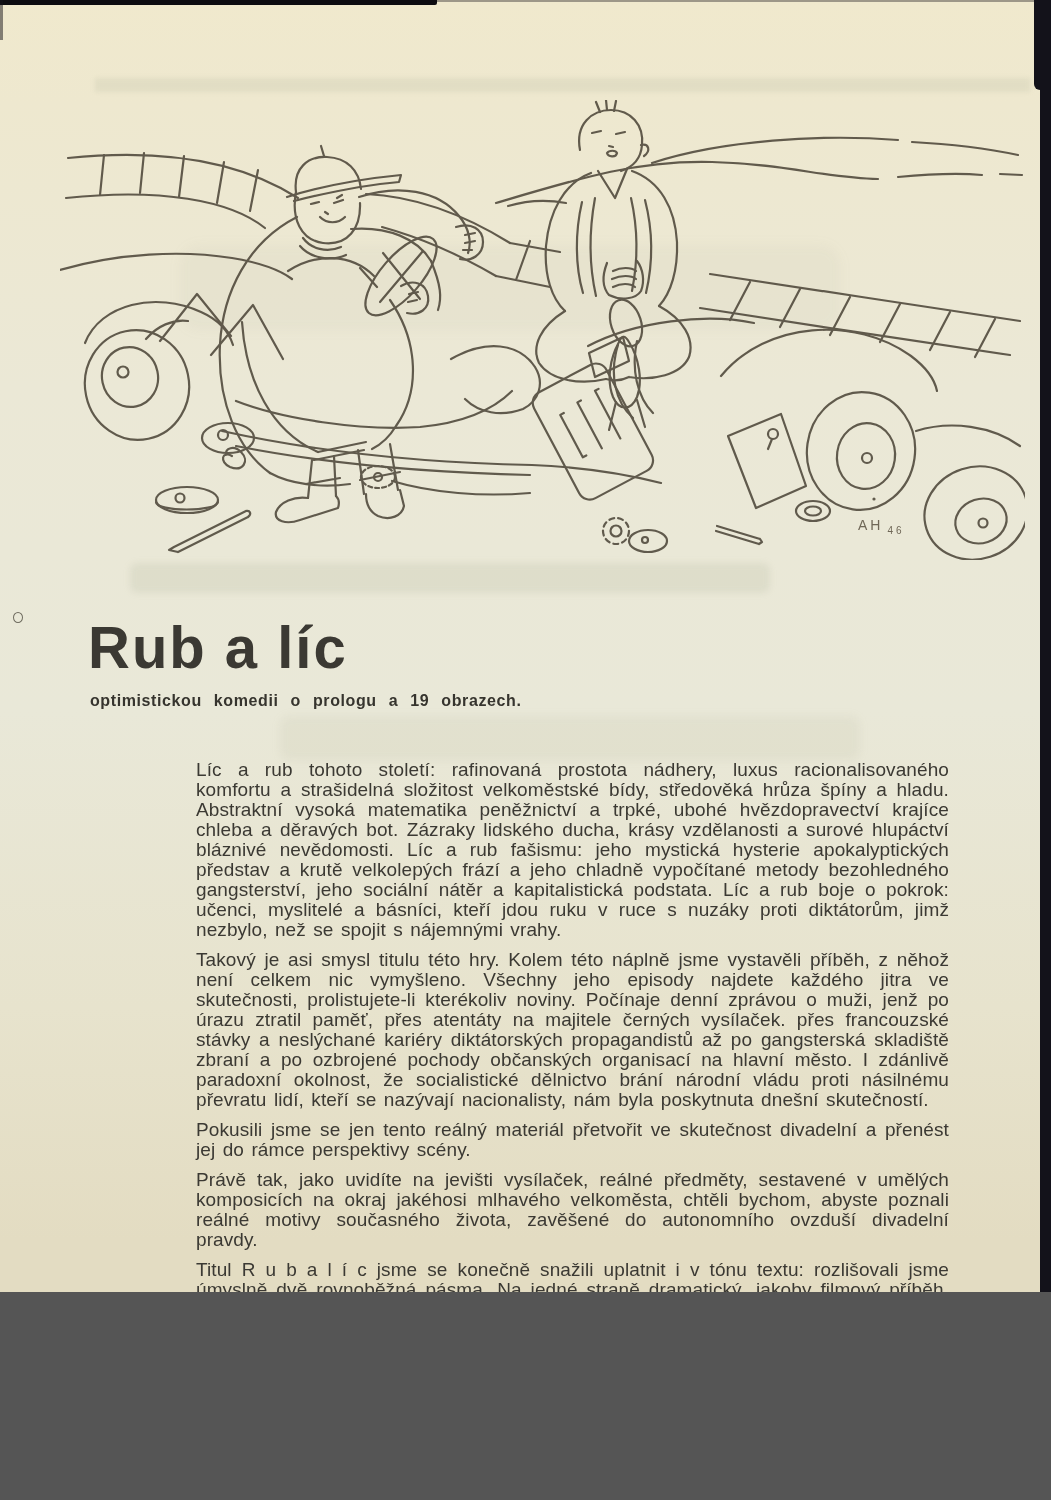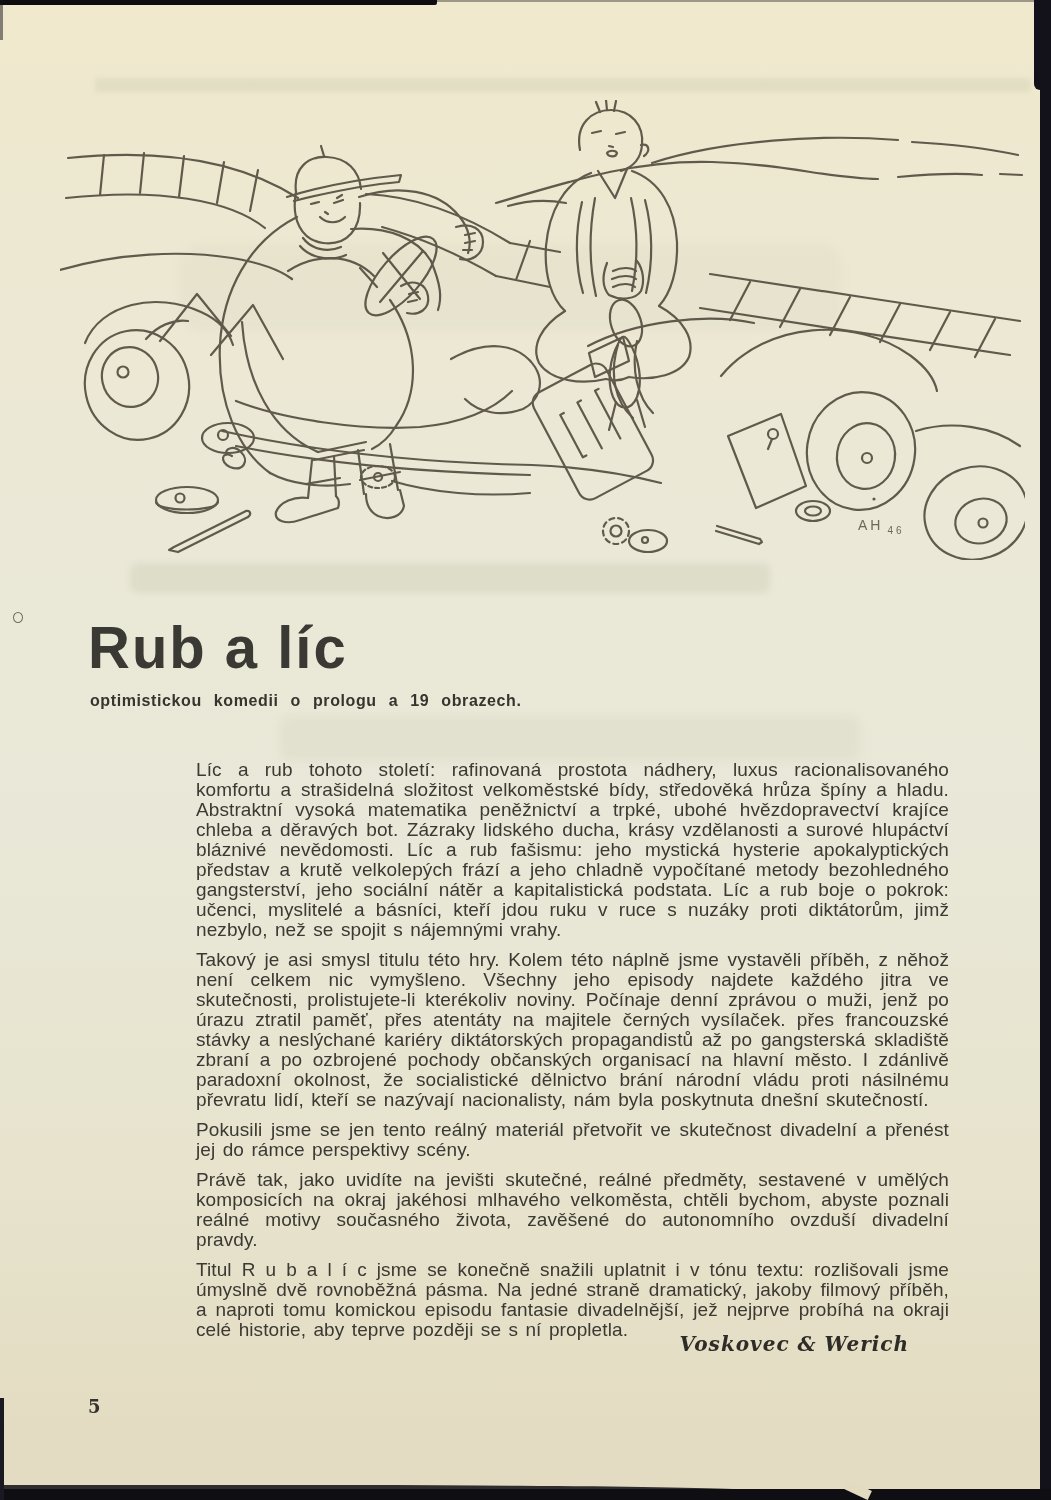--- a/index.html
+++ b/index.html
@@ -1,17 +1,17 @@
 <!DOCTYPE html>
 <html><head>
 <meta charset="utf-8">
 <style>
   html,body { margin:0; padding:0; background:#555; }
   .page {
-    position:relative; width:1051px; height:1500px; overflow:hidden;
+    position:relative; width:1051px; height:1292px; overflow:hidden;
     font-family:"Liberation Sans", sans-serif;
     background:linear-gradient(180deg,#f0e9cd 0%,#eee8cf 8%,#ebe8d6 30%,#e9e8d8 55%,#e7e3cd 78%,#e3dcc2 96%);
   }
   .abs { position:absolute; }
   
   .ghost { position:absolute; pointer-events:none; }
   .ghost-a { left:95px; top:78px; width:935px; height:14px; background:rgba(160,170,140,.16); filter:blur(2px); }
   .ghost-b { left:130px; top:563px; width:640px; height:30px; background:rgba(150,155,125,.14); filter:blur(3px); border-radius:8px; }
   .ghost-c { left:280px; top:716px; width:580px; height:44px; background:rgba(150,150,125,.09); filter:blur(4px); border-radius:10px; }
   .ghost-d { left:180px; top:245px; width:660px; height:85px; background:rgba(140,140,115,.05); filter:blur(6px); border-radius:20px; }
@@ -182,21 +182,21 @@
     <text x="798" y="430" font-size="14" letter-spacing="3" fill="#6f6757" font-family="Liberation Sans, sans-serif"><tspan>AH</tspan><tspan dx="4" dy="4" font-size="10">46</tspan></text>
   </svg>
 
   <h1 class="abs title">Rub a líc</h1>
   <h2 class="abs subtitle">optimistickou komedii o prologu a 19 obrazech.</h2>
 
   <div class="abs bodytext">
     <p>Líc a rub tohoto století: rafinovaná prostota nádhery, luxus racionalisovaného komfortu a strašidelná složitost velkoměstské bídy, středověká hrůza špíny a hladu. Abstraktní vysoká matematika peněžnictví a trpké, ubohé hvězdopravectví krajíce chleba a děravých bot. Zázraky lidského ducha, krásy vzdělanosti a surové hlupáctví bláznivé nevědomosti. Líc a rub fašismu: jeho mystická hysterie apokalyptických představ a krutě velkolepých frází a jeho chladně vypočítané metody bezohledného gangsterství, jeho sociální nátěr a kapitalistická podstata. Líc a rub boje o pokrok: učenci, myslitelé a básníci, kteří jdou ruku v ruce s nuzáky proti diktátorům, jimž nezbylo, než se spojit s nájemnými vrahy.</p>
     <p>Takový je asi smysl titulu této hry. Kolem této náplně jsme vystavěli příběh, z něhož není celkem nic vymyšleno. Všechny jeho episody najdete každého jitra ve skutečnosti, prolistujete-li kterékoliv noviny. Počínaje denní zprávou o muži, jenž po úrazu ztratil paměť, přes atentáty na majitele černých vysílaček. přes francouzské stávky a neslýchané kariéry diktátorských propagandistů až po gangsterská skladiště zbraní a po ozbrojené pochody občanských organisací na hlavní město. I zdánlivě paradoxní okolnost, že socialistické dělnictvo brání národní vládu proti násilnému převratu lidí, kteří se nazývají nacionalisty, nám byla poskytnuta dnešní skutečností.</p>
     <p>Pokusili jsme se jen tento reálný materiál přetvořit ve skutečnost divadelní a přenést jej do rámce perspektivy scény.</p>
-    <p>Právě tak, jako uvidíte na jevišti skutečné, reálné předměty, sestavené v umělých komposicích na okraj jakéhosi mlhavého velkoměsta, chtěli bychom, abyste poznali reálné motivy současného života, zavěšené do autonomního ovzduší divadelní pravdy.</p>
+    <p>Právě tak, jako uvidíte na jevišti vysílaček, reálné předměty, sestavené v umělých komposicích na okraj jakéhosi mlhavého velkoměsta, chtěli bychom, abyste poznali reálné motivy současného života, zavěšené do autonomního ovzduší divadelní pravdy.</p>
     <p>Titul R u b a l í c jsme se konečně snažili uplatnit i v tónu textu: rozlišovali jsme úmyslně dvě rovnoběžná pásma. Na jedné straně dramatický, jakoby filmový příběh, a naproti tomu komickou episodu fantasie divadelnější, jež nejprve probíhá na okraji celé historie, aby teprve později se s ní propletla.</p>
   </div>
 
   <div class="abs signature">Voskovec &amp; Werich</div>
 
   <div class="abs pagenum">5</div>
 
   <div class="abs margin-mark"></div>
   <div class="abs edge-top"></div>
   <div class="abs edge-top-thin"></div>

